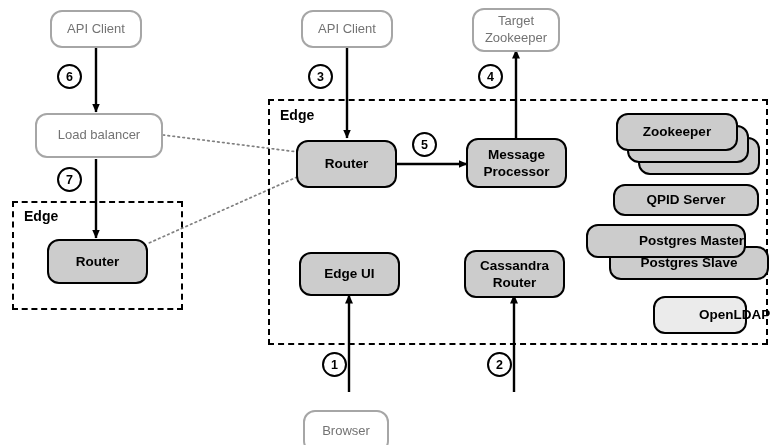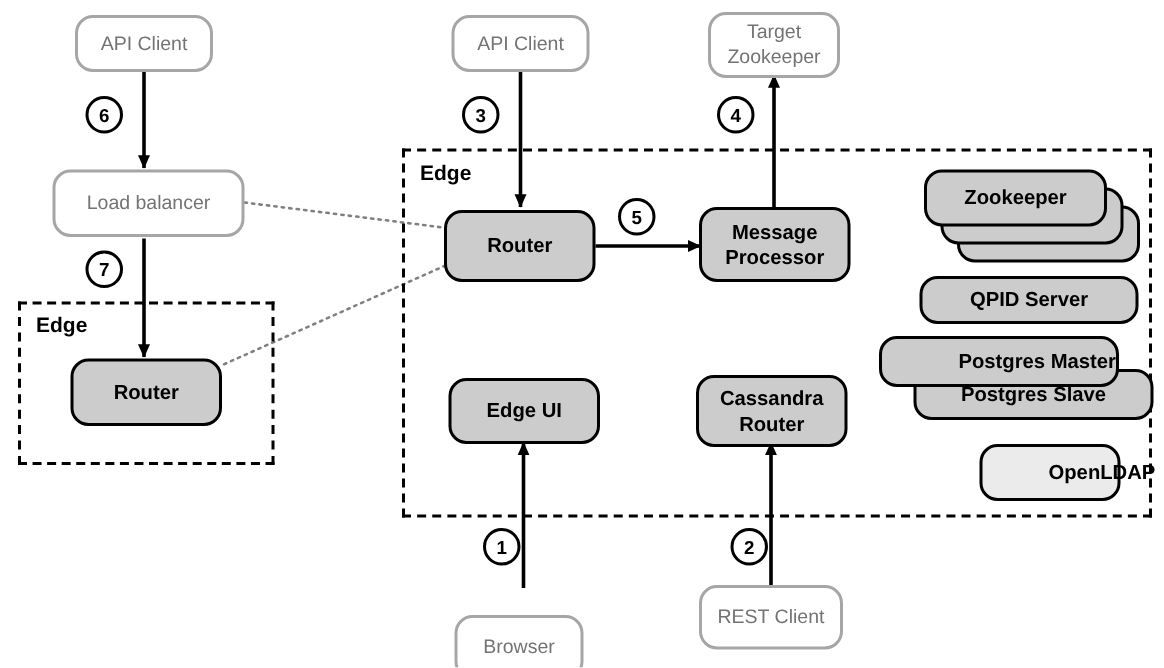--- a/index.html
+++ b/index.html
@@ -138,23 +138,20 @@
     <span class="lbl">
       <span>Target</span><br>
       <span>Zookeeper</span>
     </span>
   </div>
 
   <div class="node external" style="left:303px; top:410px; width:86px; height:43px;">
     <span class="lbl">Browser</span>
   </div>
 
-  <div class="node external" style="left:466px; top:390px; width:96px; height:43px;">
-    <span class="lbl">REST Client</span>
-  </div>
 
   <div class="node internal" style="left:47px; top:239px; width:101px; height:45px;">
     <span class="lbl">Router</span>
   </div>
 
   <div class="node internal" style="left:296px; top:140px; width:101px; height:48px;">
     <span class="lbl">Router</span>
   </div>
 
   <div class="node internal" style="left:466px; top:138px; width:101px; height:50px;align-items:center;">

